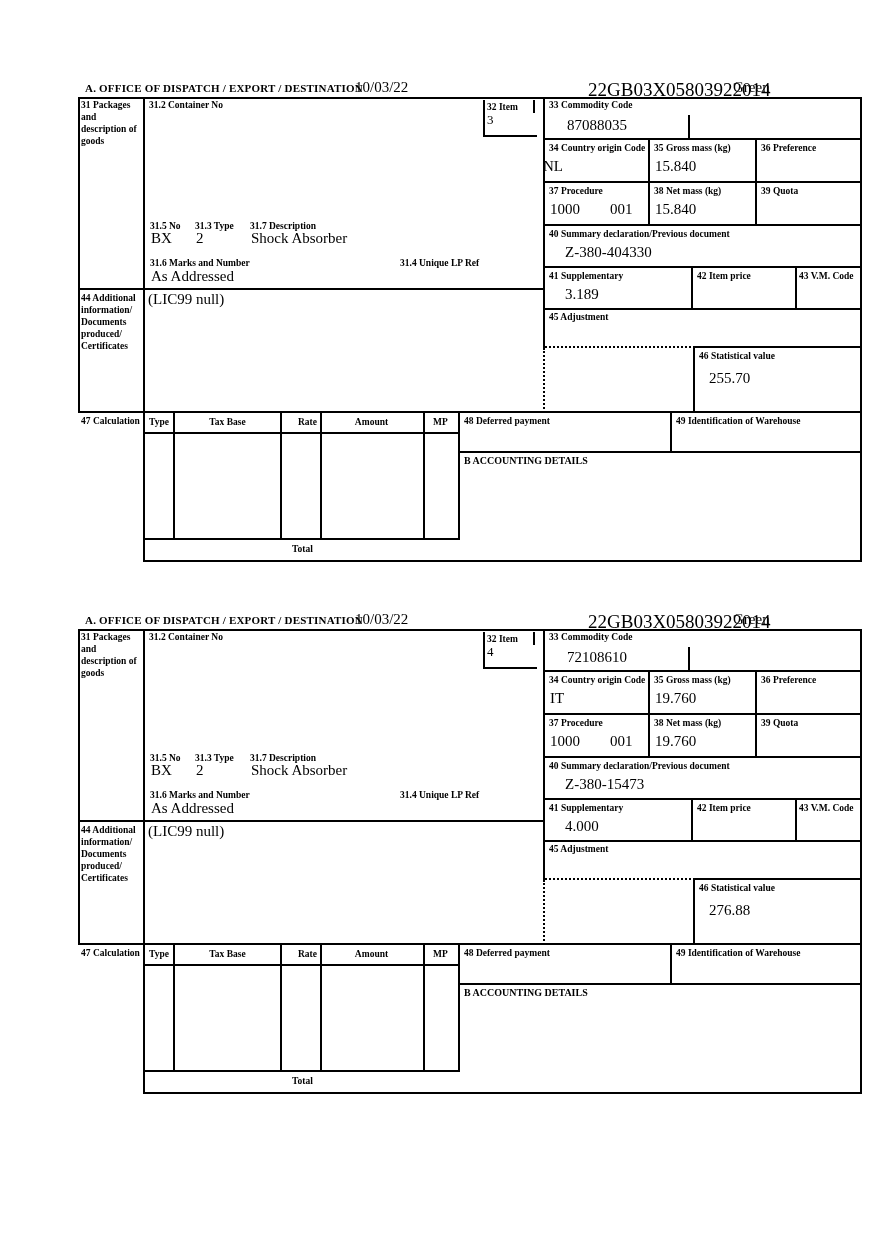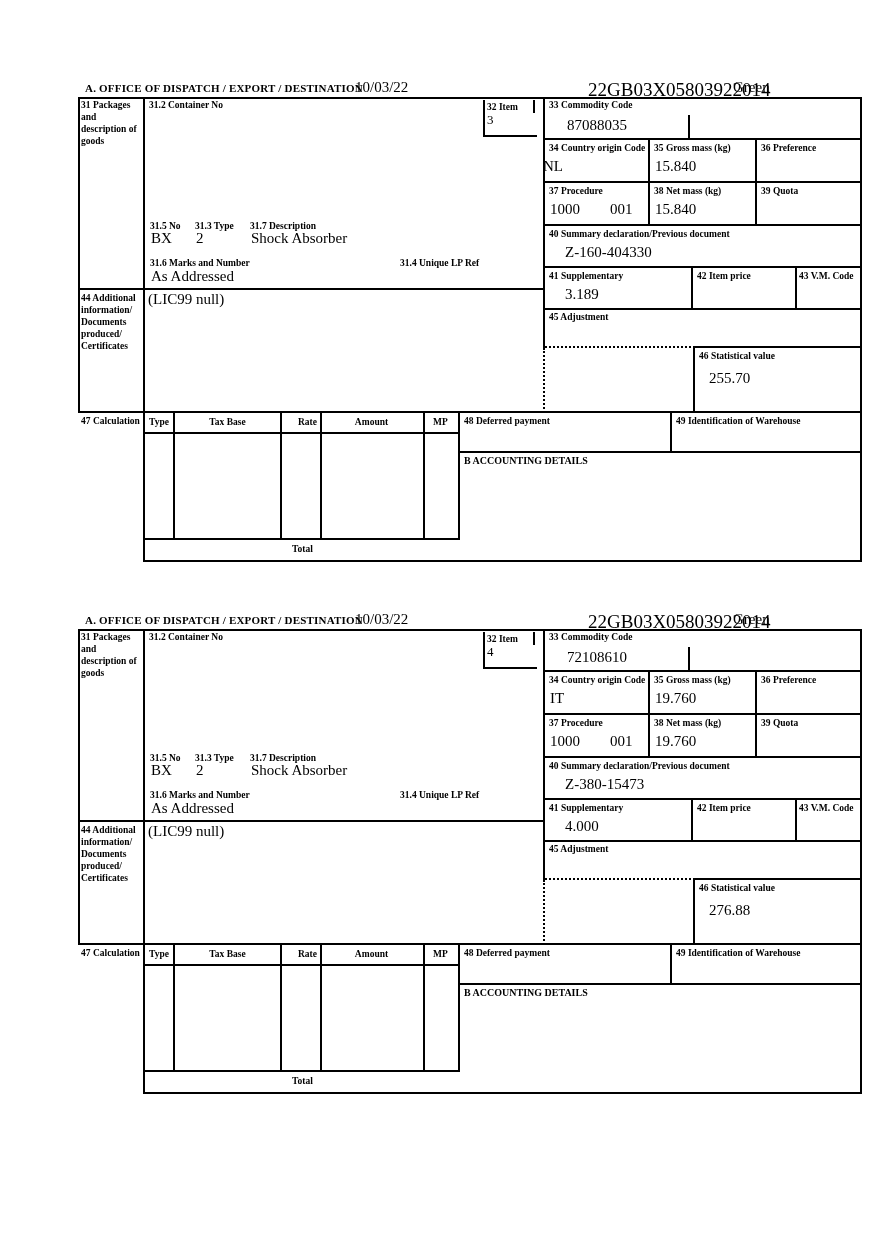--- a/index.html
+++ b/index.html
@@ -118,21 +118,21 @@
       <span class="lbl cc" style="left:345px;top:320px;width:35px">MP</span>
       <span class="lbl cc" style="left:67px;top:447px;width:315px">Total</span>
 
       <span class="val-sm" style="left:409px;top:16px">3</span>
       <span class="val" style="left:489px;top:20px">87088035</span>
       <span class="val" style="left:465px;top:61px">NL</span>
       <span class="val" style="left:577px;top:61px">15.840</span>
       <span class="val" style="left:472px;top:104px">1000</span>
       <span class="val" style="left:532px;top:104px">001</span>
       <span class="val" style="left:577px;top:104px">15.840</span>
-      <span class="val" style="left:487px;top:147px">Z-160-404330</span>
+      <span class="val" style="left:487px;top:147px">Z-380-404330</span>
       <span class="val" style="left:487px;top:189px">3.189</span>
       <span class="val" style="left:631px;top:273px">255.70</span>
       <span class="val" style="left:73px;top:133px">BX</span>
       <span class="val" style="left:118px;top:133px">2</span>
       <span class="val" style="left:173px;top:133px">Shock Absorber</span>
       <span class="val" style="left:73px;top:171px">As Addressed</span>
       <span class="val" style="left:70px;top:194px">(LIC99 null)</span>
     </div>
   </div>
     <div class="section sec-1">

